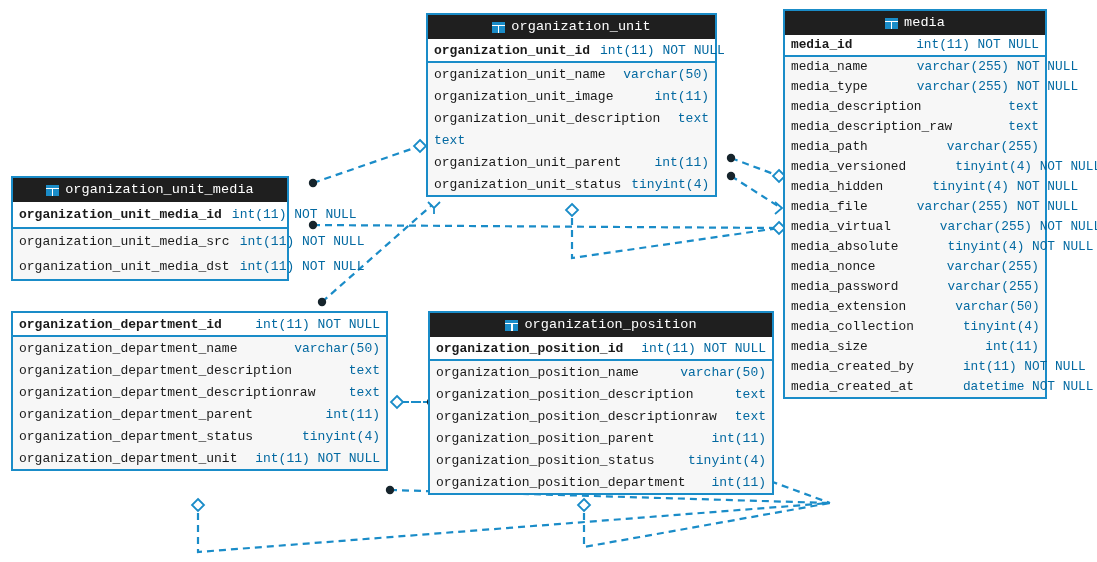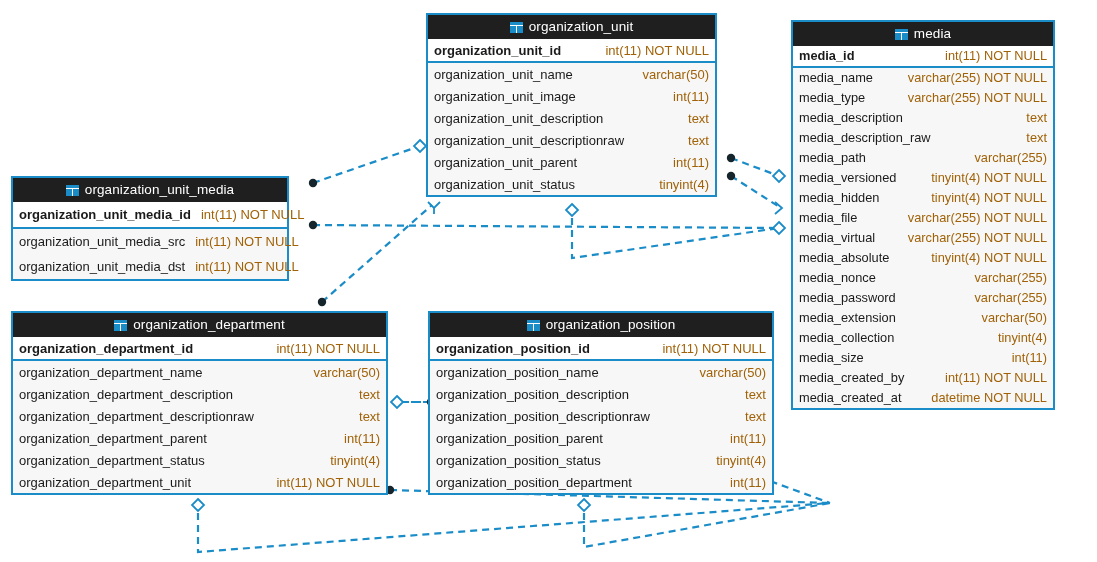--- a/index.html
+++ b/index.html
@@ -4,21 +4,21 @@
 <style>
   html,body{margin:0;padding:0;}
   body{
     width:1097px;height:562px;
     background:#ffffff;
     font-family:"Liberation Sans", sans-serif;
     position:relative;
     overflow:hidden;
     -webkit-font-smoothing:antialiased;
   }
-  #canvas{position:absolute;left:0;top:0;width:1097px;height:562px;}
+  #canvas{position:absolute;left:0;top:0;width:1097px;height:562px;font-family:Liberation Mono, monospace;}
   #edges{position:absolute;left:0;top:0;width:1097px;height:562px;pointer-events:none;}
 
   .table-box{
     position:absolute;
     box-sizing:border-box;
     border:2px solid #1a8cc8;
     background:#f7f7f7;
     font-size:13px;
     line-height:1;
   }
@@ -57,30 +57,30 @@
     align-items:center;
     justify-content:space-between;
     height:22px;
     padding:4px 6px;
     box-sizing:border-box;
     color:#1a1a1a;
     white-space:nowrap;
   }
   .pk-row .row .col-name{font-weight:bold;}
   .col-name{text-align:left;padding-right:10px;}
-  .col-type{text-align:right;color:#a16207;}
+  .col-type{text-align:right;color:#0369a1;}
 
   
   #tbl-organization_unit{left:426px;top:13px;width:291px;}
-  #tbl-media{left:783px;top:20px;width:264px;margin-left:8px;}
+  #tbl-media{left:783px;top:9px;width:264px;}
   #tbl-organization_unit_media{left:11px;top:176px;width:278px;}
   #tbl-organization_department{left:11px;top:311px;width:377px;}
   #tbl-organization_position{left:428px;top:311px;width:346px;}
 
-  #tbl-media .row{height:20px;}
+  #tbl-media .row{height:20px;gap:39px;}
   #tbl-media{font-size:12.8px;}
   #tbl-organization_unit_media .row{height:25px;align-items:center;}
 </style>
 </head>
 <body>
 
 <div id="canvas">
 
   <svg id="edges" viewBox="0 0 1097 562" xmlns="http://www.w3.org/2000/svg">
     <g fill="none" stroke="#1a8cc8" stroke-width="2.2" stroke-dasharray="7,5" stroke-linecap="butt">
@@ -154,21 +154,20 @@
     </div>
     <div class="row">
       <span class="col-name">organization_unit_image</span>
       <span class="col-type">int(11)</span>
     </div>
     <div class="row">
       <span class="col-name">organization_unit_description</span>
       <span class="col-type">text</span>
     </div>
     <div class="row">
-      <span class="col-name">organization_unit_descriptionraw</span>
       <span class="col-type">text</span>
     </div>
     <div class="row">
       <span class="col-name">organization_unit_parent</span>
       <span class="col-type">int(11)</span>
     </div>
     <div class="row">
       <span class="col-name">organization_unit_status</span>
       <span class="col-type">tinyint(4)</span>
     </div>
@@ -270,24 +269,20 @@
         <span class="col-name">organization_unit_media_src</span>
         <span class="col-type">int(11) NOT NULL</span>
       </div>
     <div class="row">
         <span class="col-name">organization_unit_media_dst</span>
         <span class="col-type">int(11) NOT NULL</span>
       </div>
   </div>
 
   <div class="table-box" id="tbl-organization_department">
-    <div class="tbl-header">
-      <span class="tbl-icon"></span>
-      <span class="tbl-title">organization_department</span>
-    </div>
     <div class="pk-row">
       <div class="row">
         <span class="col-name">organization_department_id</span>
         <span class="col-type">int(11) NOT NULL</span>
       </div>
     </div>
     <div class="row">
         <span class="col-name">organization_department_name</span>
         <span class="col-type">varchar(50)</span>
       </div>

